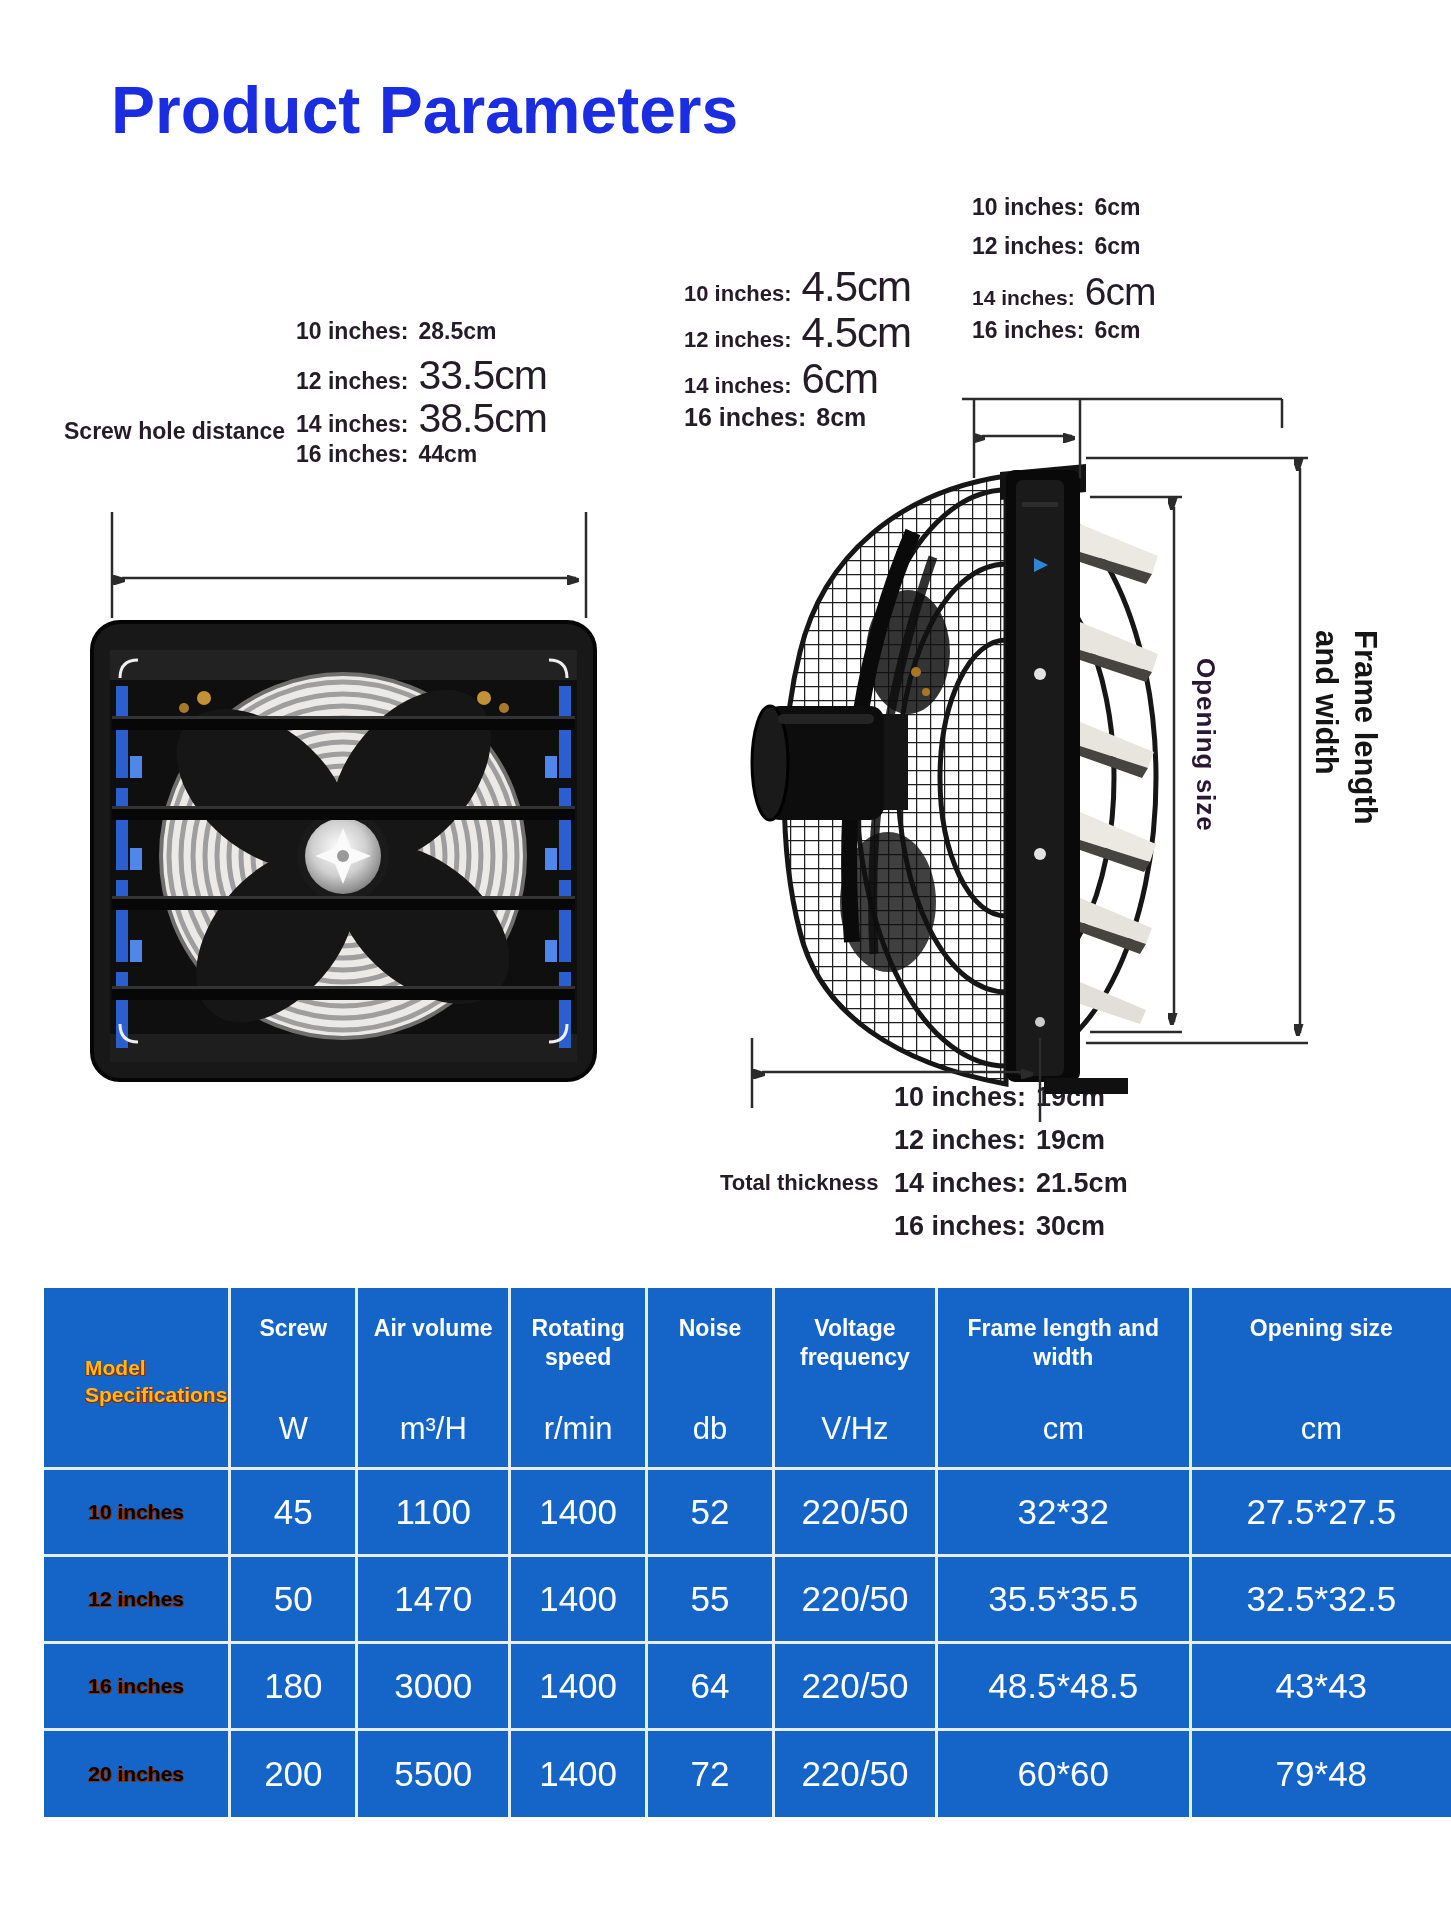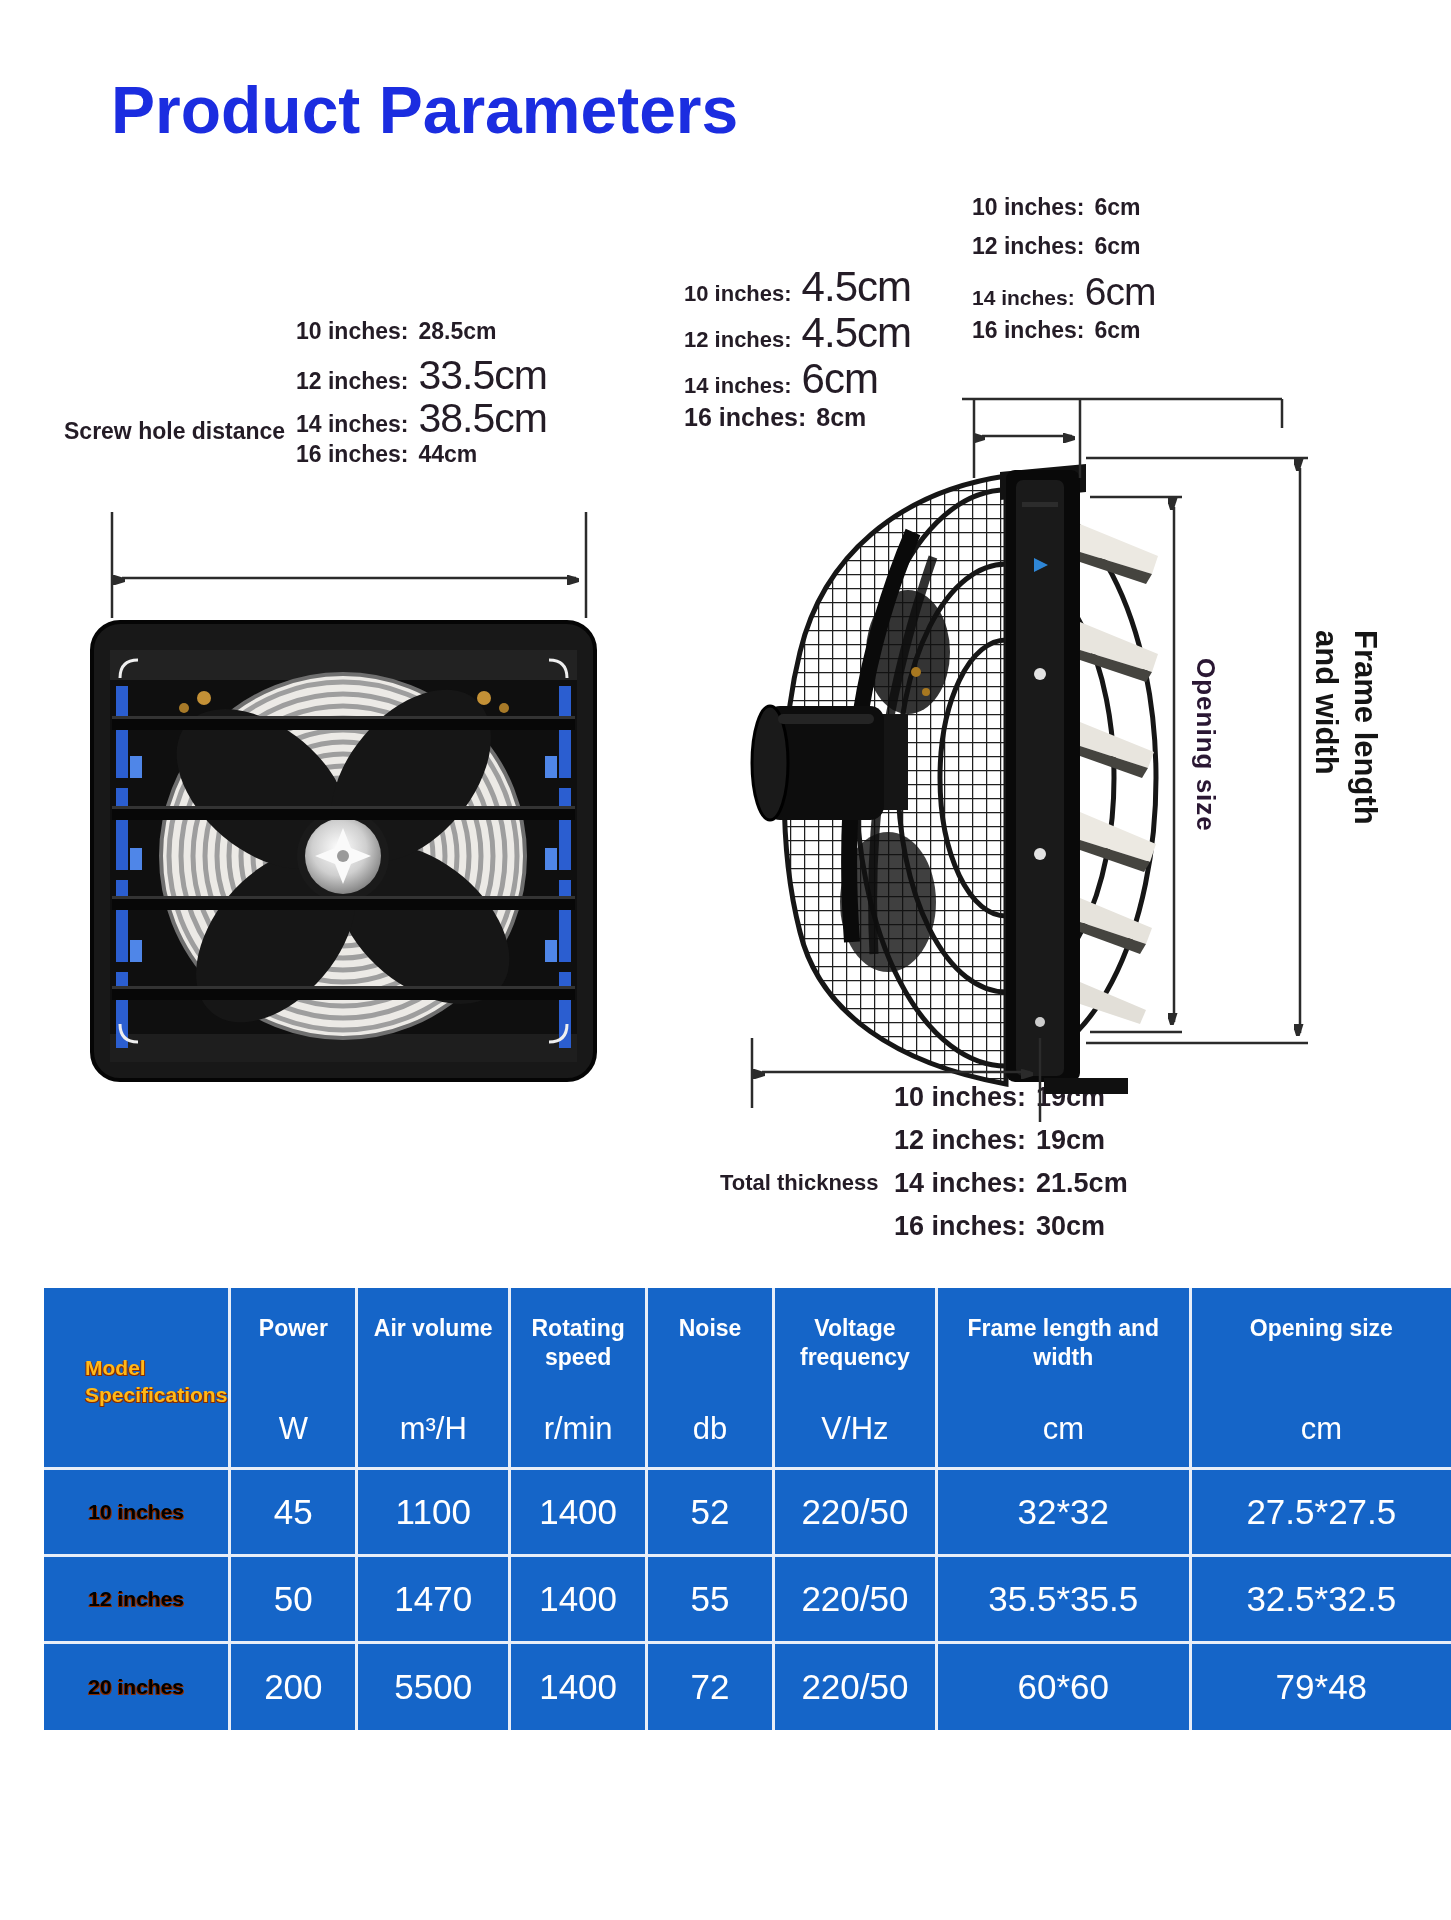--- a/index.html
+++ b/index.html
@@ -368,21 +368,21 @@
       <col style="width: 163px;">
       <col style="width: 254px;">
       <col style="width: 261px;">
     </colgroup>
   <thead>
       <tr>
         <th>
           <div class="model-h">Model Specifications</div>
         </th>
         <th>
-          <div class="cname">Power</div>
+          <div class="cname">Screw</div>
           <div class="cunit">W</div>
         </th>
         <th>
           <div class="cname">Air volume</div>
           <div class="cunit">m³/H</div>
         </th>
         <th>
           <div class="cname">Rotating speed</div>
           <div class="cunit">r/min</div>
         </th>
@@ -419,20 +419,30 @@
         <th>12 inches</th>
         <td>50</td>
         <td>1470</td>
         <td>1400</td>
         <td>55</td>
         <td>220/50</td>
         <td>35.5*35.5</td>
         <td>32.5*32.5</td>
       </tr>
       <tr>
+        <th>16 inches</th>
+        <td>180</td>
+        <td>3000</td>
+        <td>1400</td>
+        <td>64</td>
+        <td>220/50</td>
+        <td>48.5*48.5</td>
+        <td>43*43</td>
+      </tr>
+      <tr>
         <th>20 inches</th>
         <td>200</td>
         <td>5500</td>
         <td>1400</td>
         <td>72</td>
         <td>220/50</td>
         <td>60*60</td>
         <td>79*48</td>
       </tr>
     </tbody>

